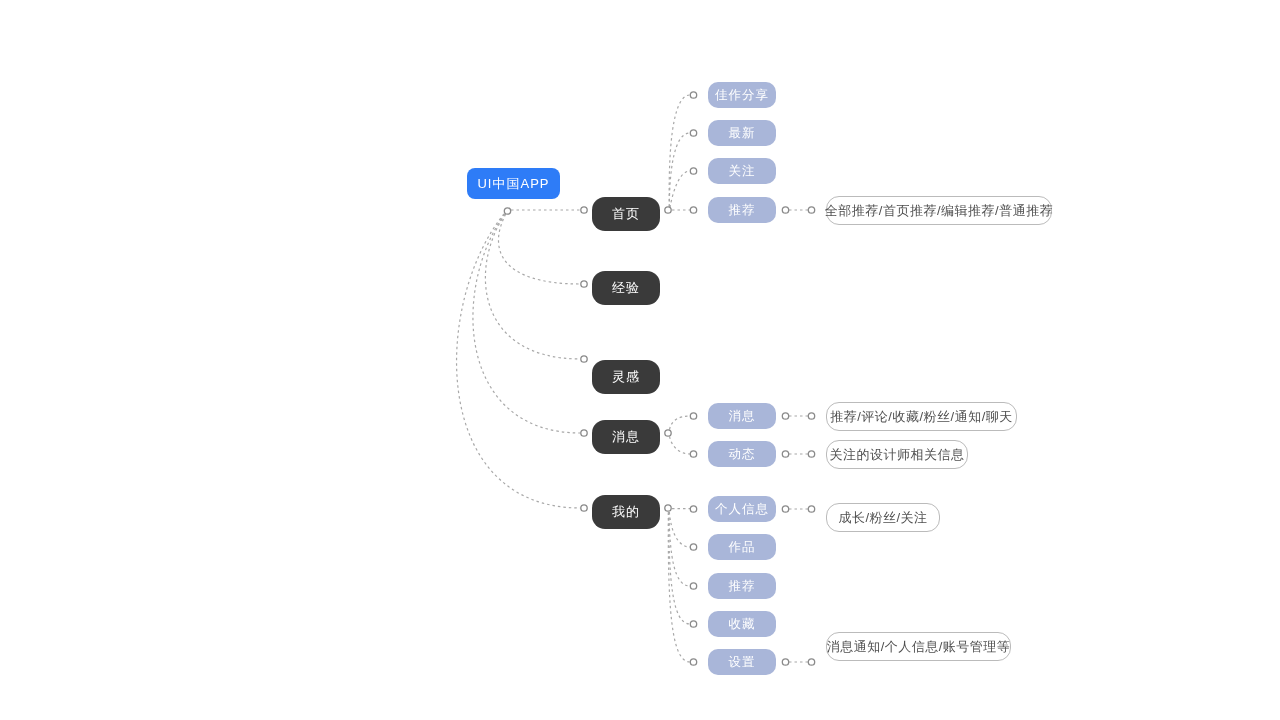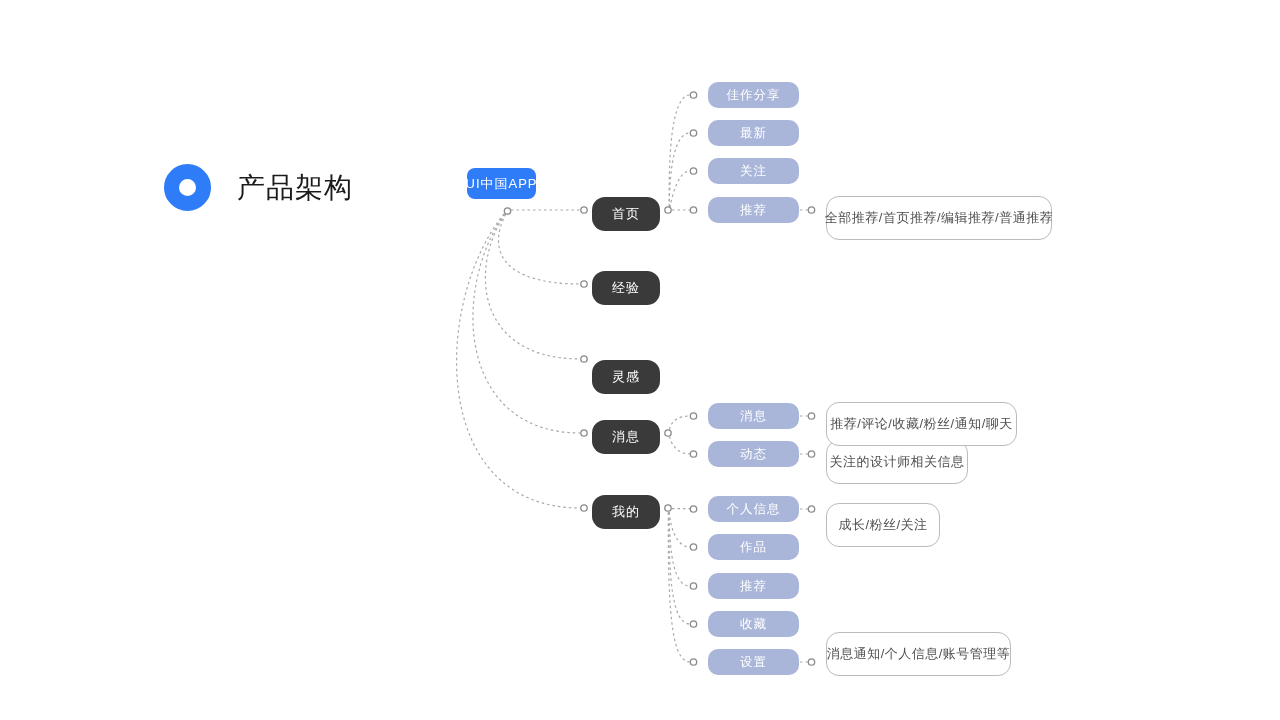--- a/index.html
+++ b/index.html
@@ -6,36 +6,32 @@
   .canvas{position:relative;width:1280px;height:720px;background:#ffffff;overflow:hidden;}
   .page-title{position:absolute;left:50px;top:36px;font-size:27px;font-weight:700;color:#151515;letter-spacing:.5px;margin:0;}
   .legend{position:absolute;left:164px;top:164px;display:flex;align-items:center;gap:26px;}
   .donut{box-sizing:border-box;width:47px;height:47px;border-radius:50%;border:15px solid #2e7cf7;background:#ffffff;}
   .legend-text{font-size:28px;font-weight:500;color:#1b1b1b;letter-spacing:1px;}
   svg.wires{position:absolute;left:0;top:0;width:1280px;height:720px;}
   svg.wires path{fill:none;stroke:#a8a8a8;stroke-width:1.2;stroke-dasharray:2.5 3;}
   svg.wires circle{fill:#ffffff;stroke:#8a8a8a;stroke-width:1.3;}
   .node{position:absolute;display:flex;align-items:center;justify-content:center;
         color:#ffffff;font-size:13px;letter-spacing:1px;white-space:nowrap;cursor:default;}
-  .root{left:467px;top:168px;width:69px;height:31px;background:#2e7cf7;border-radius:8px;font-size:13px;}
+  .root{left:467px;top:168px;width:93px;height:31px;background:#2e7cf7;border-radius:8px;font-size:13px;}
   .dark{left:592px;width:68px;height:34px;background:#3a3a3a;border-radius:13px;}
-  .light{left:708px;width:91px;height:26px;background:#a9b6d9;border-radius:10px;font-size:12.5px;}
-  .detail{left:826px;height:44px;background:#ffffff;border:1px solid #bbbbbb;border-radius:13px;
+  .light{left:708px;width:68px;height:26px;background:#a9b6d9;border-radius:10px;font-size:12.5px;}
+  .detail{left:826px;height:29px;background:#ffffff;border:1px solid #bbbbbb;border-radius:13px;
           color:#4f4f4f;font-size:13px;letter-spacing:.5px;box-sizing:border-box;padding:0 14px;}
 </style>
 </head>
 <body>
 
 <div class="canvas">
 
 
-  <div class="legend">
-    <span class="donut"></span>
-    <span class="legend-text">产品架构</span>
-  </div>
 
   <svg class="wires" viewBox="0 0 1280 720">
 
     <path d="M511 210 H580.5"></path>
     <path d="M505.8 214 C488 248, 499 284, 580.5 284"></path>
     <path d="M505.2 214 C469 268, 476 359, 580.5 359"></path>
     <path d="M504.6 214 C452 288, 457 433, 580.5 433"></path>
     <path d="M504 213.8 C433 302, 429 508, 580.5 508"></path>
 
     <path d="M669.3 206.8 C668.5 158, 671 95, 690 95"></path>

